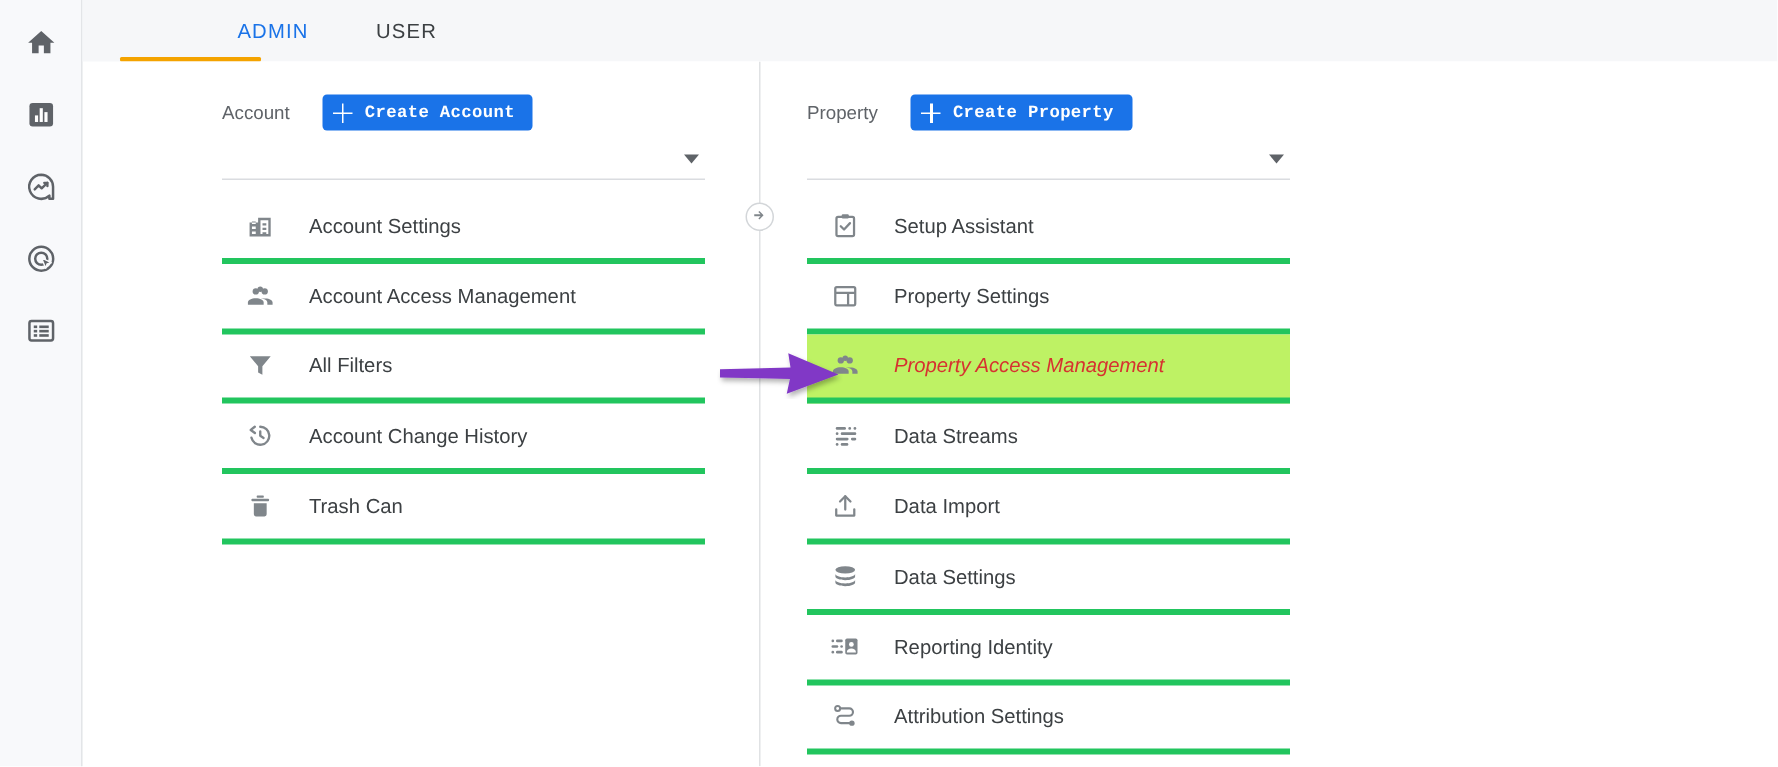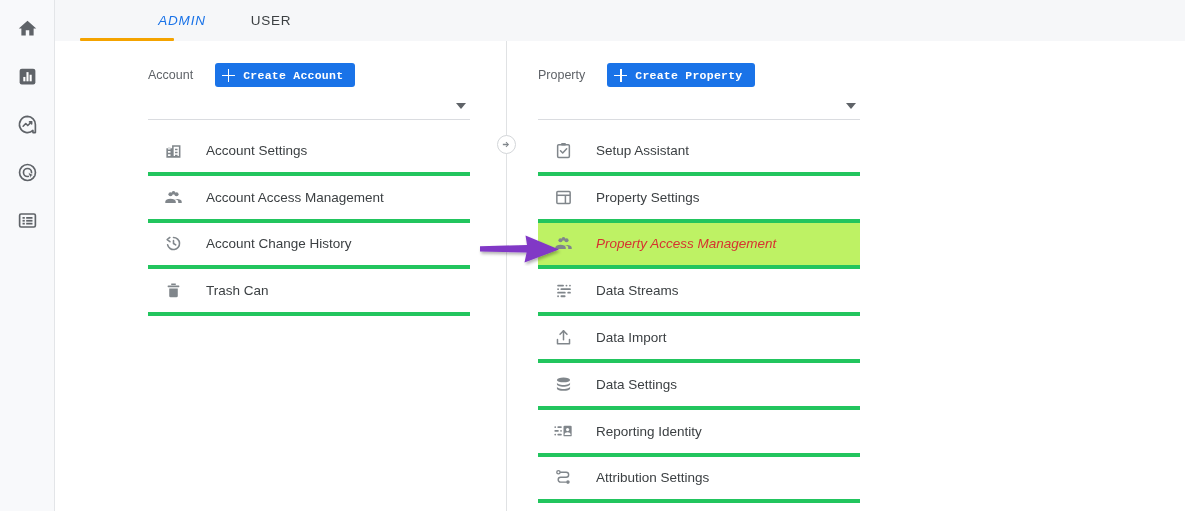--- a/index.html
+++ b/index.html
@@ -67,21 +67,20 @@
     justify-content: center;
     font-size: 13.5px;
     letter-spacing: 0.8px;
     font-weight: 500;
     cursor: pointer;
     box-sizing: border-box;
   }
   .tab.admin {
     width: 94px;
     color: #1a73e8;
-    font-style: italic;
   }
   .tab.user {
     width: 84px;
     color: #3c4043;
   }
   .tab-underline {
     position: absolute;
     left: 80px;
     top: 38px;
     width: 94px;
@@ -375,20 +374,28 @@
               <circle cx="8.6" cy="8.3" r="2.4"></circle>
               <circle cx="15.4" cy="8.3" r="2.4"></circle>
               <circle cx="12" cy="6.6" r="2.1"></circle>
               <path d="M2.6 16.8c0-2.1 2.7-3.3 6-3.3s6 1.2 6 3.3v1.6H2.6v-1.6z"></path>
               <path d="M12.4 13.8c2.9.2 5 1.3 5 3v1.6h4v-1.6c0-1.9-2.3-3-5.4-3.1-1.3 0-2.4.1-3.6.1z"></path>
             </svg>
           </span>
           <span class="txt">Account Access Management</span>
         </div>
 
+        <div class="row">
+          <span class="ico">
+            <svg width="19" height="19" viewBox="0 0 24 24" fill="#80868b">
+              <path d="M3.2 4.4h17.6l-7 8.4v7.3l-3.6-1.9v-5.4z"></path>
+            </svg>
+          </span>
+          <span class="txt">All Filters</span>
+        </div>
 
         <div class="row">
           <span class="ico">
             <svg width="19" height="19" viewBox="0 0 24 24">
               <path d="M12 4.4a7.6 7.6 0 1 1-7.4 9.3" fill="none" stroke="#80868b" stroke-width="2" stroke-linecap="round"></path>
               <path d="M7.4 4.4L4 7.1l3.5 2.6" fill="none" stroke="#80868b" stroke-width="2" stroke-linecap="round" stroke-linejoin="round"></path>
               <path d="M12 8.4V12l2.8 1.8" fill="none" stroke="#80868b" stroke-width="2" stroke-linecap="round" stroke-linejoin="round"></path>
             </svg>
           </span>
           <span class="txt">Account Change History</span>

